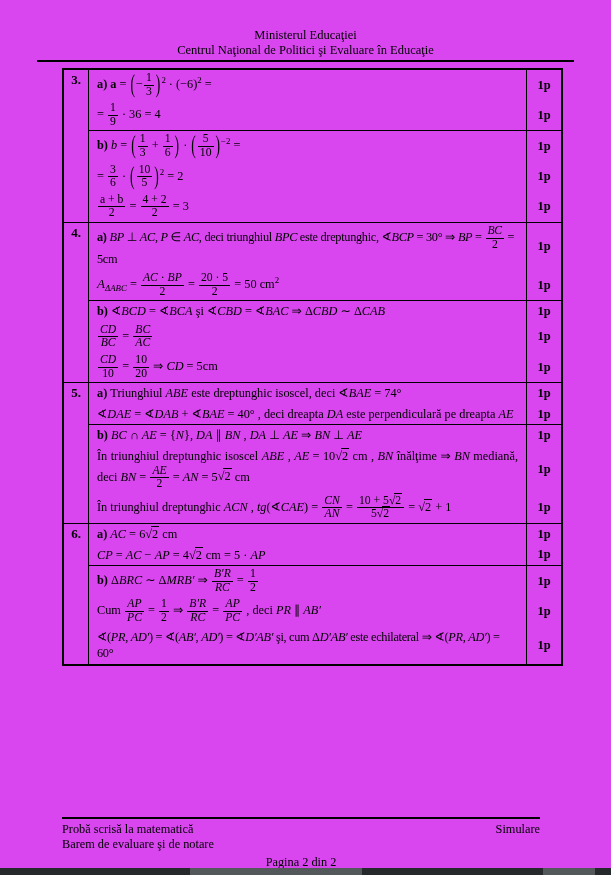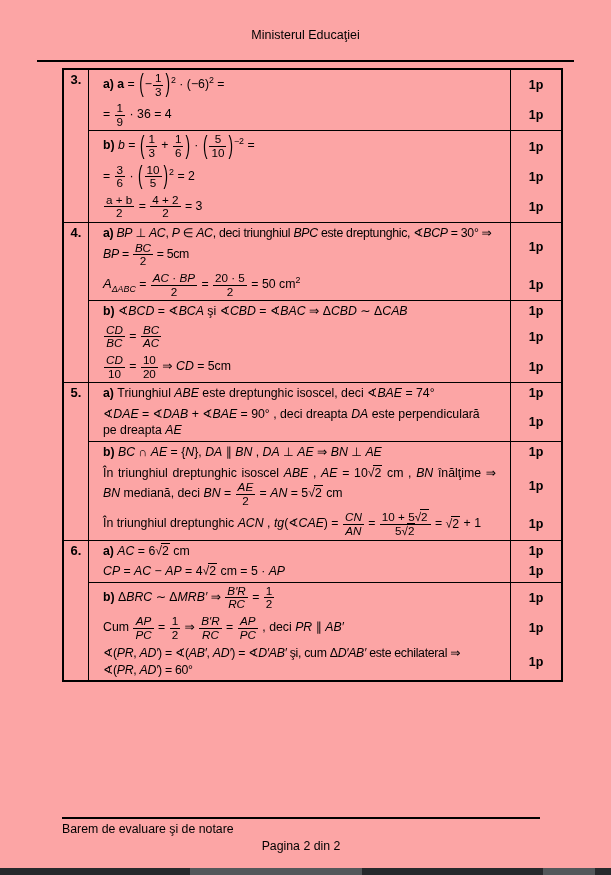--- a/index.html
+++ b/index.html
@@ -1,31 +1,31 @@
 <!DOCTYPE html>
 <html><head>
 <meta charset="utf-8">
 <style>
   html,body{margin:0;padding:0;background:#ffffff;}
-  .page{position:relative;width:611px;height:875px;background:#fca5a5;color:#000;
-        font-family:Liberation Sans, sans-serif;overflow:hidden;}
+  .page{position:relative;width:611px;height:875px;background:#d946ef;color:#000;
+        font-family:Liberation Serif, serif;overflow:hidden;}
   
   .hdr{position:absolute;top:28px;left:0;width:100%;text-align:center;
        font-size:12.5px;line-height:1.2;}
   .hrule{position:absolute;top:60px;left:37px;width:537px;border-top:2px solid #000;}
   
   .tbl{position:absolute;top:68px;left:62px;width:501px;border-collapse:collapse;
        border:2px solid #000;font-size:12.3px;}
-  .tbl td{padding:1px 12px;vertical-align:middle;}
+  .tbl td{padding:1px 4px;vertical-align:middle;}
   td.num{width:22px;text-align:center;vertical-align:top;font-weight:bold;
          padding:2px 1px;border-right:1px solid #000;font-size:13px;}
   td.pts{width:26px;text-align:center;font-weight:bold;border-left:1px solid #000;
          font-size:12.5px;}
   tr.ps > td{border-top:1px solid #000;}
-  td.main{padding:2px 14px;line-height:1.35;}
+  td.main{padding:2px 8px;line-height:1.35;}
   td.main.just{text-align:justify;}
   td.main.tight{letter-spacing:-0.3px;}
   
   .vv{font-style:italic;}
   .bb{font-weight:bold;}
   .sa{font-style:italic;font-size:1.06em;}
   sup{font-size:0.72em;}
   sub{font-size:0.72em;font-style:italic;margin-top:30px;}
   .fr{display:inline-block;vertical-align:middle;text-align:center;
       line-height:1.08;font-size:0.95em;padding:0 1px;}
@@ -47,20 +47,21 @@
   .bar .s1{left:190px;width:172px;}
   .bar .s2{left:543px;width:52px;}
 </style>
 </head>
 <body>
 
 <div class="page">
 
   <div class="hdr">
     <div>Ministerul Educaţiei</div>
+    <div>Centrul Naţional de Politici şi Evaluare în Educaţie</div>
   </div>
   <div class="hrule"></div>
 
   <table class="tbl">
     <tbody>
         <tr class="ps">
           <td class="num" rowspan="5">3.</td>
           <td class="main"><span class="bb">a) a</span><span class="r"> = </span><span class="p2">(</span><span class="r">−</span><span class="fr"><span class="n"><span class="r">1</span></span><span class="d"><span class="r">3</span></span></span><span class="p2">)</span><sup>2</sup><span class="r"> · (−6)</span><sup>2</sup><span class="r"> =</span></td>
           <td class="pts">1p</td>
         </tr>
@@ -100,21 +101,21 @@
         <tr>
           <td class="main"><span class="fr"><span class="n"><span class="vv">CD</span></span><span class="d"><span class="r">10</span></span></span><span class="r"> = </span><span class="fr"><span class="n"><span class="r">10</span></span><span class="d"><span class="r">20</span></span></span><span class="r"> ⇒ </span><span class="vv">CD</span><span class="r"> = 5cm</span></td>
           <td class="pts">1p</td>
         </tr>
         <tr class="ps">
           <td class="num" rowspan="5">5.</td>
           <td class="main"><span class="bb">a) </span><span class="r">Triunghiul </span><span class="vv">ABE</span><span class="r"> este dreptunghic isoscel, deci ∢</span><span class="vv">BAE</span><span class="r"> = 74°</span></td>
           <td class="pts">1p</td>
         </tr>
         <tr>
-          <td class="main"><span class="r">∢</span><span class="vv">DAE</span><span class="r"> = ∢</span><span class="vv">DAB</span><span class="r"> + ∢</span><span class="vv">BAE</span><span class="r"> = 90° , deci dreapta </span><span class="vv">DA</span><span class="r"> este perpendiculară pe dreapta </span><span class="vv">AE</span></td>
+          <td class="main"><span class="r">∢</span><span class="vv">DAE</span><span class="r"> = ∢</span><span class="vv">DAB</span><span class="r"> + ∢</span><span class="vv">BAE</span><span class="r"> = 40° , deci dreapta </span><span class="vv">DA</span><span class="r"> este perpendiculară pe dreapta </span><span class="vv">AE</span></td>
           <td class="pts">1p</td>
         </tr>
         <tr class="ps">
           <td class="main"><span class="bb">b) </span><span class="vv">BC</span><span class="r"> ∩ </span><span class="vv">AE</span><span class="r"> = {</span><span class="vv">N</span><span class="r">}, </span><span class="vv">DA</span><span class="r"> ∥ </span><span class="vv">BN</span><span class="r"> , </span><span class="vv">DA</span><span class="r"> ⊥ </span><span class="vv">AE</span><span class="r"> ⇒ </span><span class="vv">BN</span><span class="r"> ⊥ </span><span class="vv">AE</span></td>
           <td class="pts">1p</td>
         </tr>
         <tr>
           <td class="main just"><span class="r">În triunghiul dreptunghic isoscel </span><span class="vv">ABE</span><span class="r"> , </span><span class="vv">AE</span><span class="r"> = 10</span><span class="sq"><span class="s">√</span><span class="rd">2</span></span><span class="r"> cm , </span><span class="vv">BN</span><span class="r"> înălţime ⇒ </span><span class="vv">BN</span><span class="r"> mediană, deci </span><span class="vv">BN</span><span class="r"> = </span><span class="fr"><span class="n"><span class="vv">AE</span></span><span class="d"><span class="r">2</span></span></span><span class="r"> = </span><span class="vv">AN</span><span class="r"> = 5</span><span class="sq"><span class="s">√</span><span class="rd">2</span></span><span class="r"> cm</span></td>
           <td class="pts">1p</td>
         </tr>
@@ -140,20 +141,24 @@
           <td class="pts">1p</td>
         </tr>
         <tr>
           <td class="main tight"><span class="r">∢(</span><span class="vv">PR</span><span class="r">, </span><span class="vv">AD′</span><span class="r">) = ∢(</span><span class="vv">AB′</span><span class="r">, </span><span class="vv">AD′</span><span class="r">) = ∢</span><span class="vv">D′AB′</span><span class="r"> şi, cum Δ</span><span class="vv">D′AB′</span><span class="r"> este echilateral ⇒ ∢(</span><span class="vv">PR</span><span class="r">, </span><span class="vv">AD′</span><span class="r">) = 60°</span></td>
           <td class="pts">1p</td>
         </tr>
       </tbody>
   </table>
 
   <div class="ftr">
+    <div class="frow">
+      <span>Probă scrisă la matematică</span>
+      <span>Simulare</span>
+    </div>
     <div>Barem de evaluare şi de notare</div>
     <div class="fcenter">Pagina 2 din 2</div>
   </div>
 
   <div class="bar">
     <div class="seg s1"></div>
     <div class="seg s2"></div>
   </div>
 
 </div>

